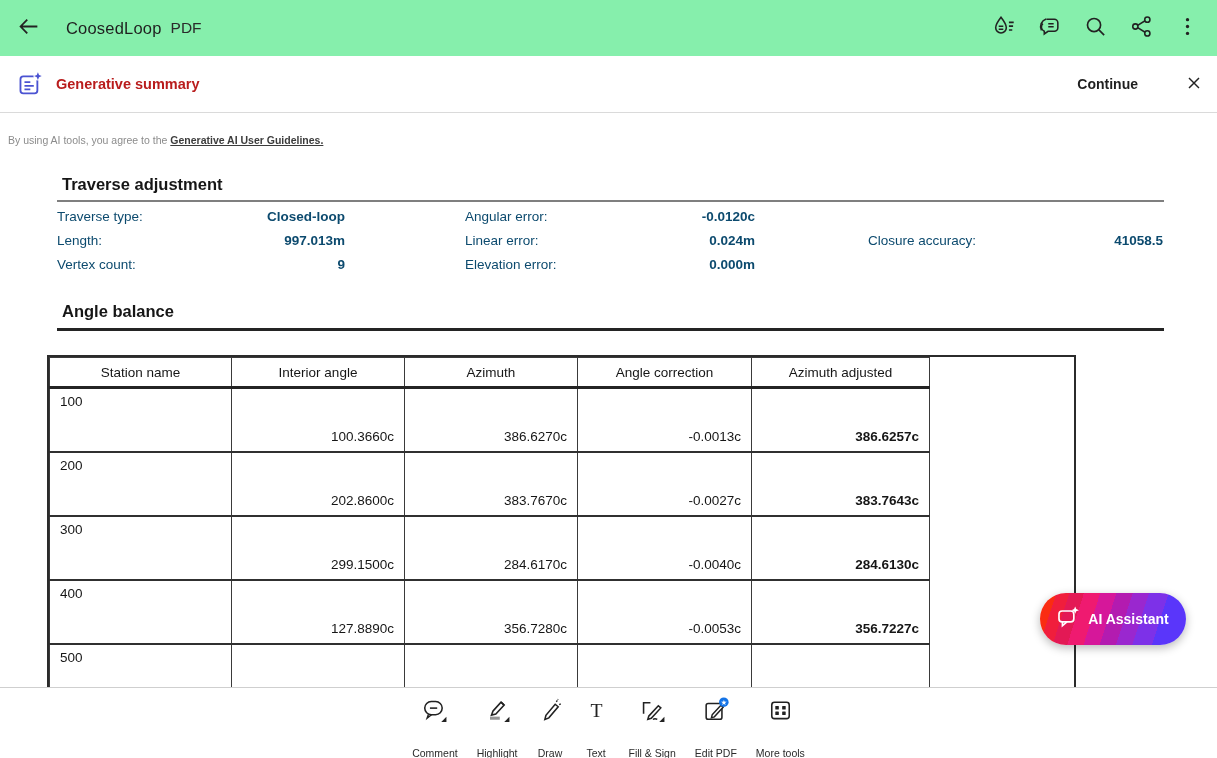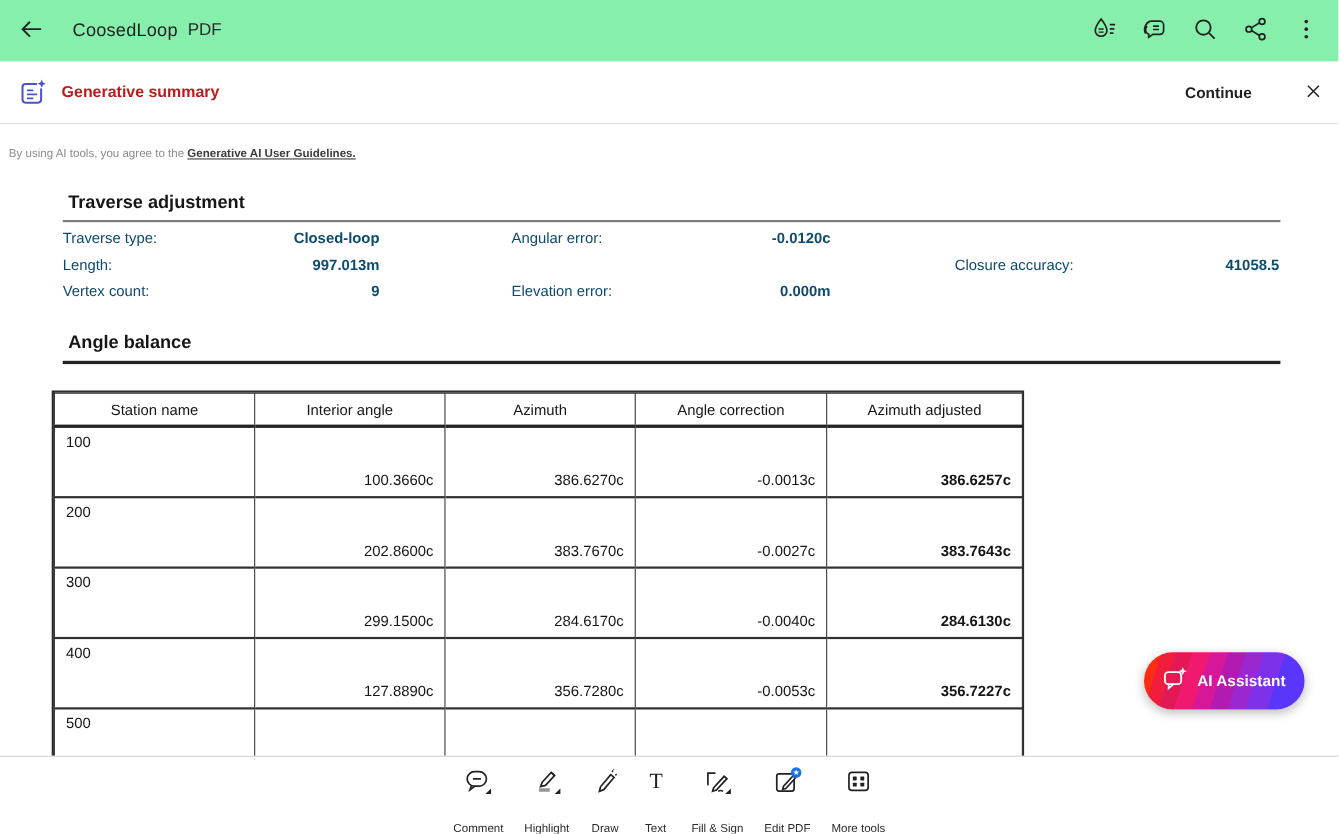--- a/index.html
+++ b/index.html
@@ -31,21 +31,21 @@
   .rule-1 { top:87px; height:2px; background:#7f7f7f; }
   .rule-2 { top:215px; height:3px; background:#242424; }
   .tfield { position:absolute; display:flex; justify-content:space-between; font-size:13.5px; color:#0c4a6e; line-height:18px; }
   .tfield .val { font-weight:700; }
   .tf-c1 { left:57px; width:288px; }
   .tf-c2 { left:465px; width:290px; }
   .tf-c3 { left:868px; width:295px; }
   .r1 { top:95px; } .r2 { top:119px; } .r3 { top:143px; }
 
   
-  .tblwrap { position:absolute; top:242px; left:47px; width:884px; border:2px solid #2b2b2b; background:#fff; }
+  .tblwrap { position:absolute; top:242px; left:47px; width:1029px; border:2px solid #2b2b2b; background:#fff; }
   table.ab { border-collapse:collapse; table-layout:fixed; width:880px; font-size:13.5px; color:#161616; }
   table.ab th { border:1px solid #3a3a3a; border-bottom:3px solid #242424; height:30px; font-weight:400; text-align:center; }
   table.ab td { border:1px solid #3a3a3a; border-top:2px solid #303030; height:64px; }
   td.station { vertical-align:top; text-align:left; padding:5px 0 0 10px; }
   td.num { vertical-align:bottom; text-align:right; padding:0 10px 7px 0; }
   td.adj { font-weight:700; }
 
   
   .bottom-divider { position:absolute; top:687px; left:0; width:100%; height:1px; background:#cfcfcf; }
   .toolbar { position:absolute; top:688px; left:0; right:0; height:70px; background:#fff; display:flex; justify-content:center; align-items:flex-start; padding-top:9px; gap:15px; }
@@ -170,20 +170,24 @@
     </div>
     <div class="tfield tf-c1 r3">
       <span>Vertex count:</span>
       <span class="val">9</span>
     </div>
 
     <div class="tfield tf-c2 r1">
       <span>Angular error:</span>
       <span class="val">-0.0120c</span>
     </div>
+    <div class="tfield tf-c2 r2">
+      <span>Linear error:</span>
+      <span class="val">0.024m</span>
+    </div>
     <div class="tfield tf-c2 r3">
       <span>Elevation error:</span>
       <span class="val">0.000m</span>
     </div>
 
     <div class="tfield tf-c3 r2">
       <span>Closure accuracy:</span>
       <span class="val">41058.5</span>
     </div>
 

